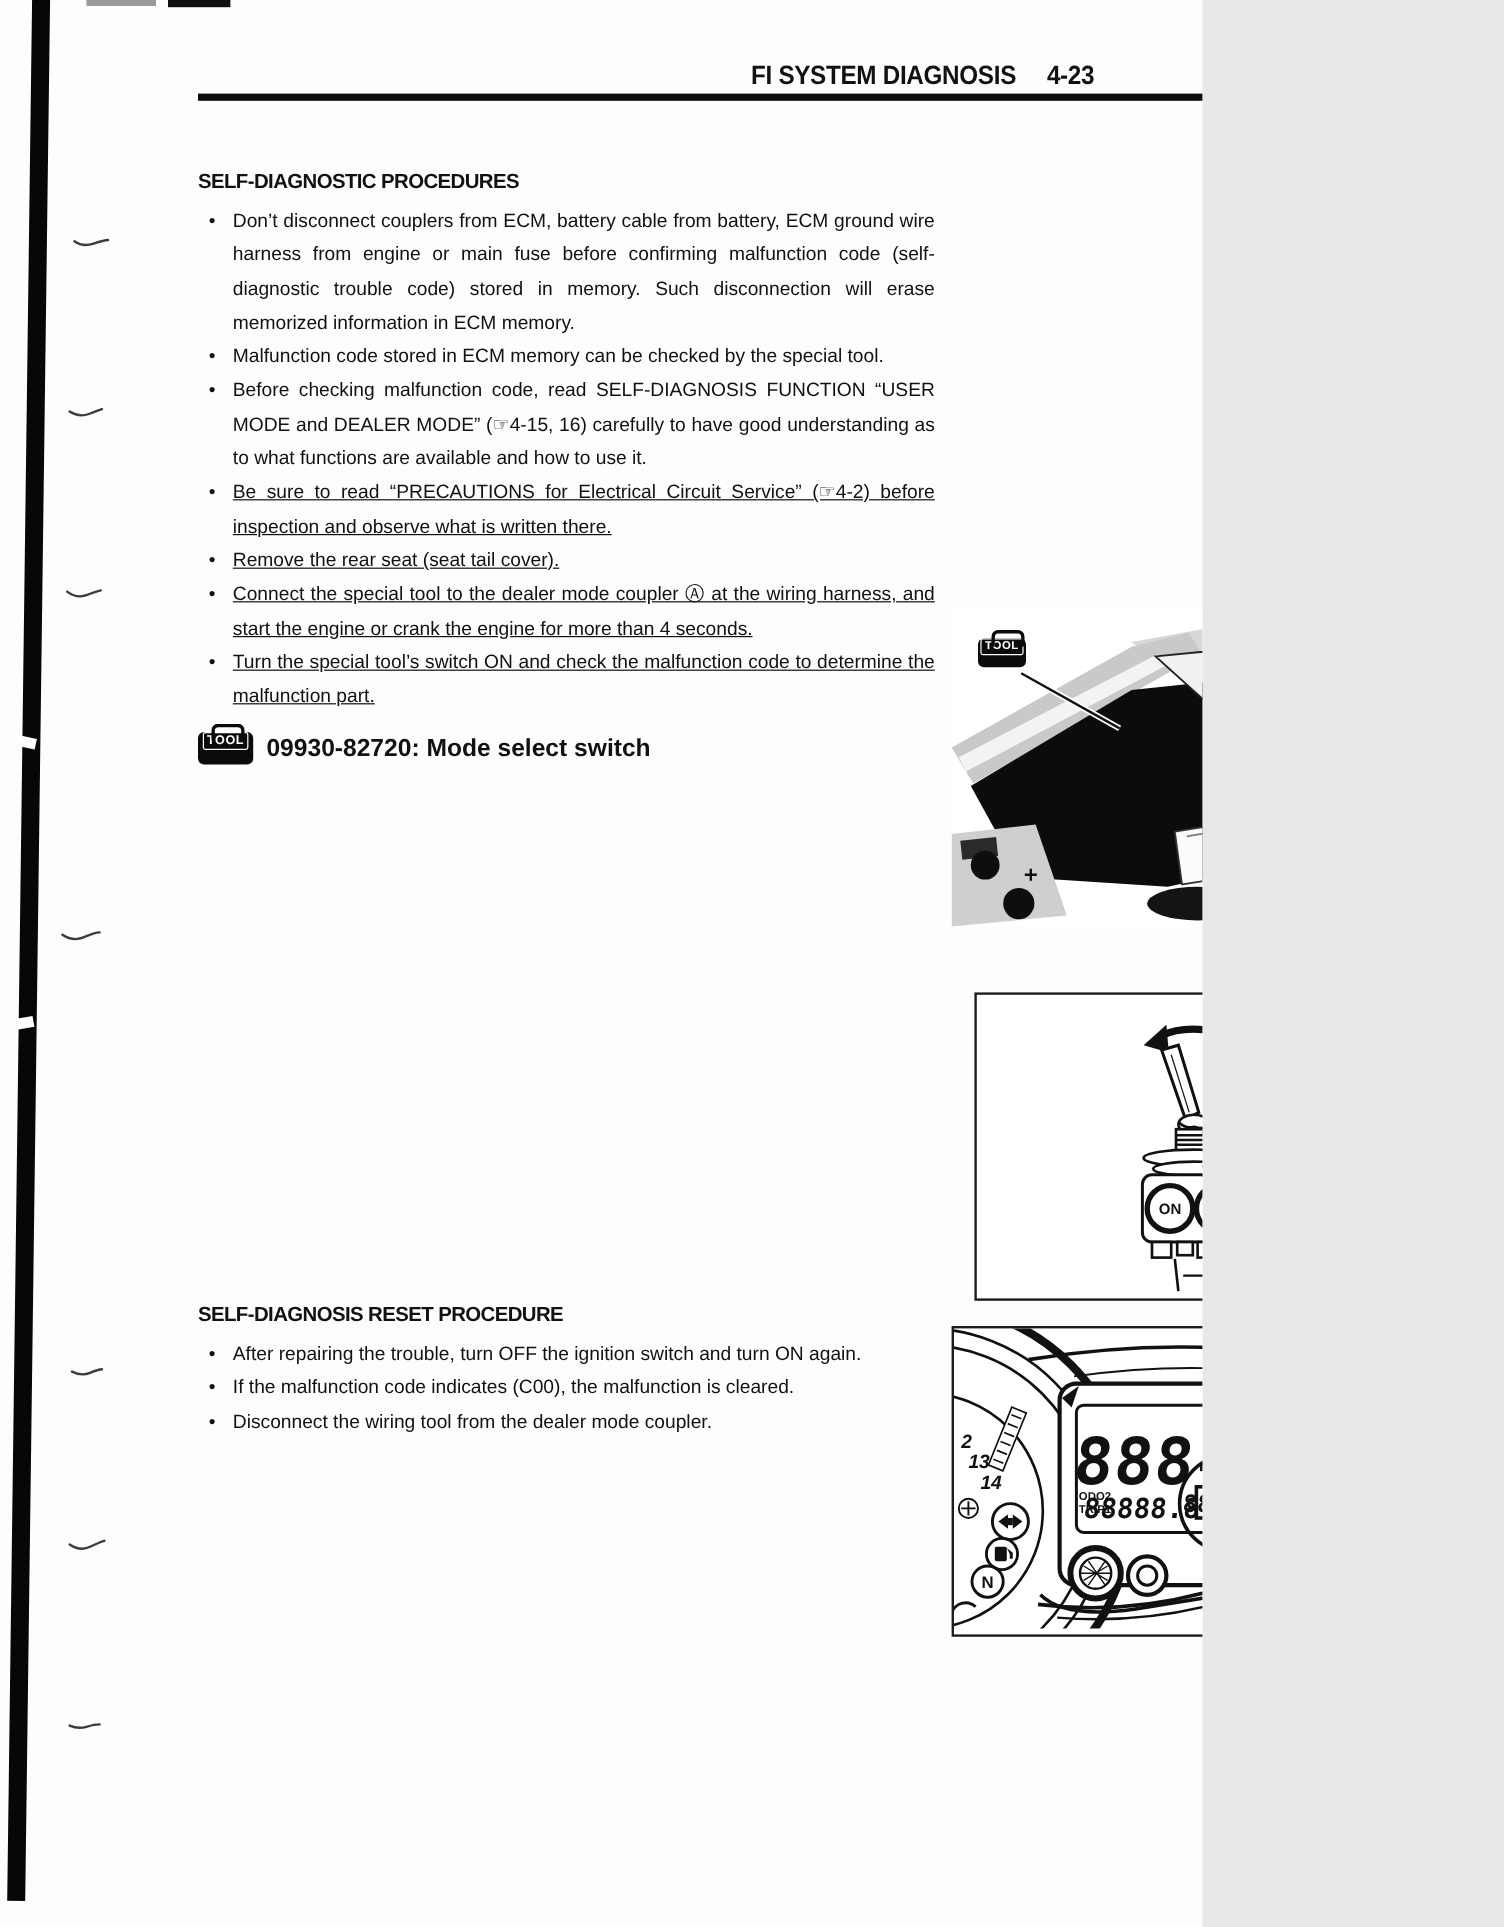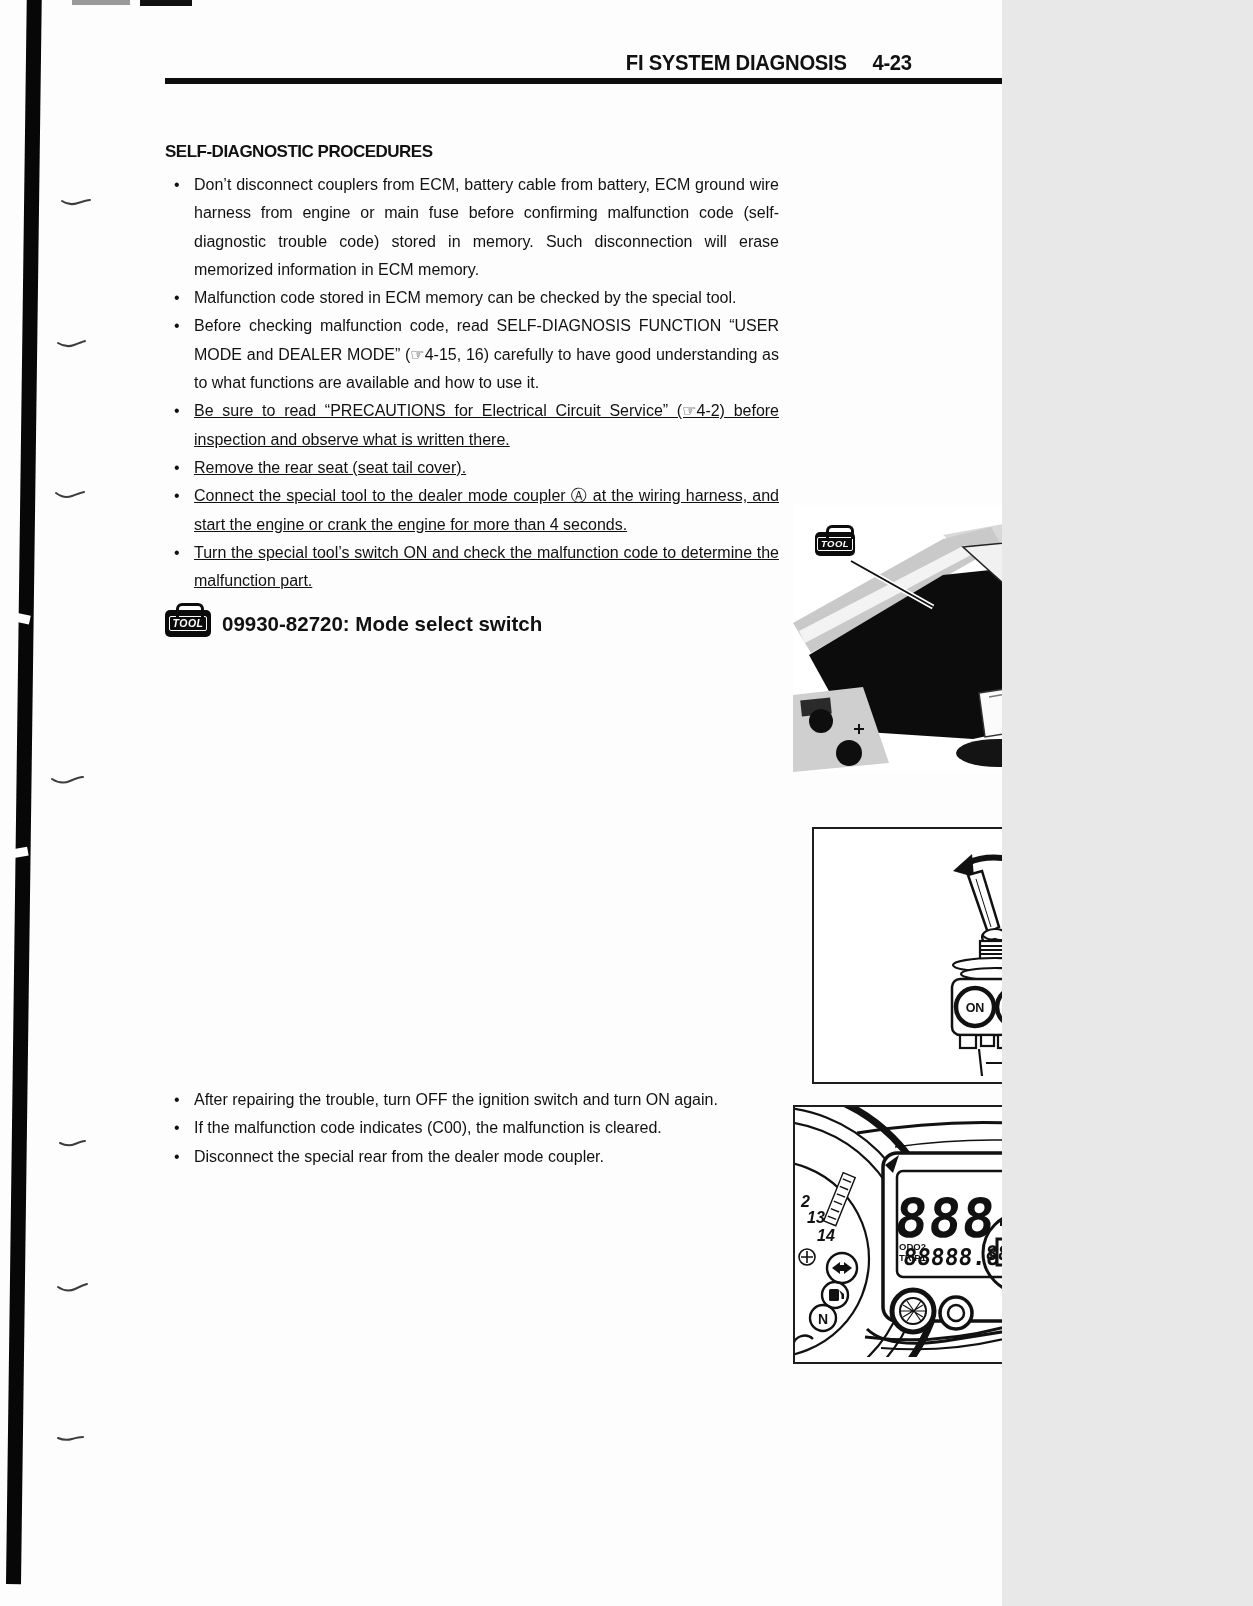--- a/index.html
+++ b/index.html
@@ -22,21 +22,21 @@
   
   .col{position:absolute;left:165px;width:614px;}
   .sec-title{font-size:17px;font-weight:bold;letter-spacing:-0.5px;margin:0 0 9px 0;}
   ul.blts{list-style:none;margin:0;padding:0;font-size:16px;line-height:28.3px;text-align:justify;}
   ul.blts li{position:relative;padding-left:29px;}
   ul.blts li::before{content:"\2022";position:absolute;left:9px;top:0;}
   .grp2{margin-top:19px;text-decoration:underline;}
   .tool-note{margin-top:15px;display:flex;align-items:center;gap:11px;font-weight:bold;font-size:20.5px;}
   
   .tool-badge{position:relative;width:46px;height:27px;background:#0b0b0b;border-radius:5px;
-    display:flex;align-items:center;justify-content:center;flex:0 0 auto;font-style:italic;}
+    display:flex;align-items:flex-start;justify-content:center;flex:0 0 auto;}
   .tool-badge::before{content:"";position:absolute;top:-7px;left:11px;width:22px;height:11px;
     border:3.5px solid #0b0b0b;border-bottom:none;border-radius:6px 6px 0 0;background:transparent;}
   .tool-badge .inner{border:1.6px solid #fff;border-radius:2px;color:#fff;font-size:10.5px;
     font-weight:bold;line-height:13px;padding:0 3px;letter-spacing:0.5px;}
   .tool-badge.small{width:40px;height:24px;}
   .tool-badge.small .inner{font-size:9.5px;line-height:12px;}
   
   .photo{position:absolute;left:793px;top:505px;width:367px;height:267px;}
   .figbox{position:absolute;background:#fff;border:2.5px solid #1d1d1d;}
   .box-switch{left:793px;top:827px;width:367px;height:253px;margin-left:19px;}
@@ -87,24 +87,25 @@
     </ul>
     <div class="tool-note">
       <span class="tool-badge">
           <span class="inner">TOOL</span>
         </span>
       <span>09930-82720: Mode select switch</span>
     </div>
   </div>
 
   <div class="col" style="top:1086px;">
+    <h1 class="sec-title">SELF-DIAGNOSIS RESET PROCEDURE</h1>
     <ul class="blts">
       <li><span>After repairing the trouble, turn OFF the ignition switch and turn ON again.</span></li>
       <li><span>If the malfunction code indicates (C00), the malfunction is cleared.</span></li>
-      <li><span>Disconnect the special rear from the dealer mode coupler.</span></li>
+      <li><span>Disconnect the wiring tool from the dealer mode coupler.</span></li>
     </ul>
   </div>
 
   <div class="photo">
     <svg width="367" height="267" viewBox="0 0 367 267">
       <rect x="0" y="0" width="367" height="267" fill="#ffffff"></rect>
       <polygon points="150,30 282,6 304,2 314,16 172,48" fill="#d8d8d8"></polygon>
       <polygon points="0,118 150,34 198,22 208,40 18,148" fill="#c9c9c9"></polygon>
       <polygon points="6,126 172,40 178,50 12,138" fill="#f3f3f3"></polygon>
       <path d="M16,150 L150,70 L225,62 L268,82 L300,128 L282,212 L180,234 L58,226 Z" fill="#0c0c0c"></path>

